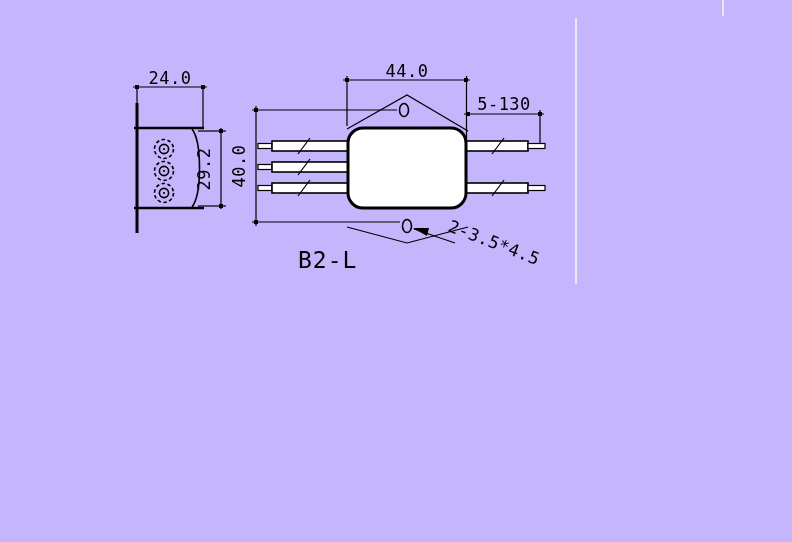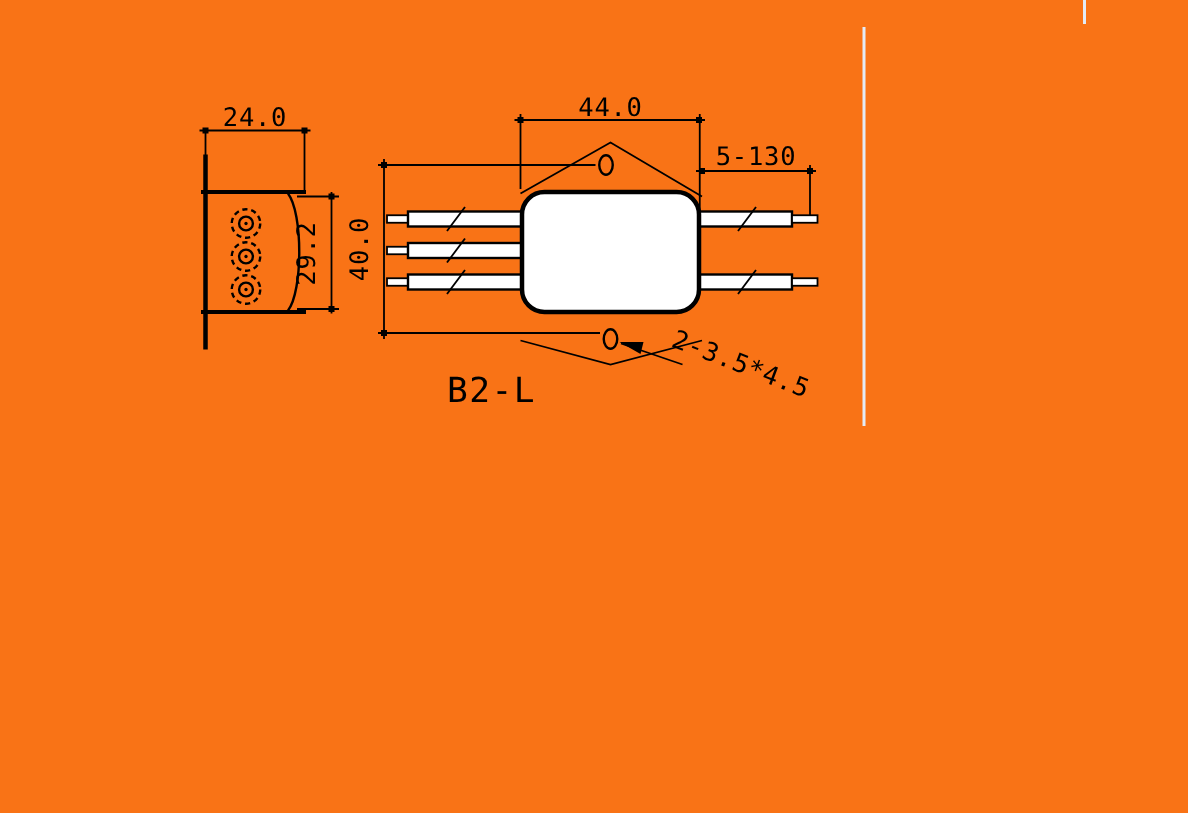--- a/index.html
+++ b/index.html
@@ -1,17 +1,17 @@
 <!DOCTYPE html>
 <html><head>
 <meta charset="utf-8">
 <style>
   html,body{margin:0;padding:0;}
   body{background:#ffffff;font-family:"DejaVu Sans Mono", monospace;}
-  #screen{position:relative;width:792px;height:542px;background:#f97316;overflow:hidden;}
+  #screen{position:relative;width:792px;height:542px;background:#c4b5fd;overflow:hidden;}
   .faint-line{position:absolute;background:#e4ebf5;}
   #faint-v1{left:575px;top:18px;width:2px;height:266px;}
   #faint-v2{left:722px;top:0px;width:2px;height:16px;}
   svg{position:absolute;left:0;top:0;}
   .ln{stroke:#000;fill:none;}
   .thin{stroke-width:1.2;}
   .med{stroke-width:1.6;}
   .thick{stroke-width:3;}
   .body-edge{stroke-width:2.6;}
   .whitefill{fill:#ffffff;}

